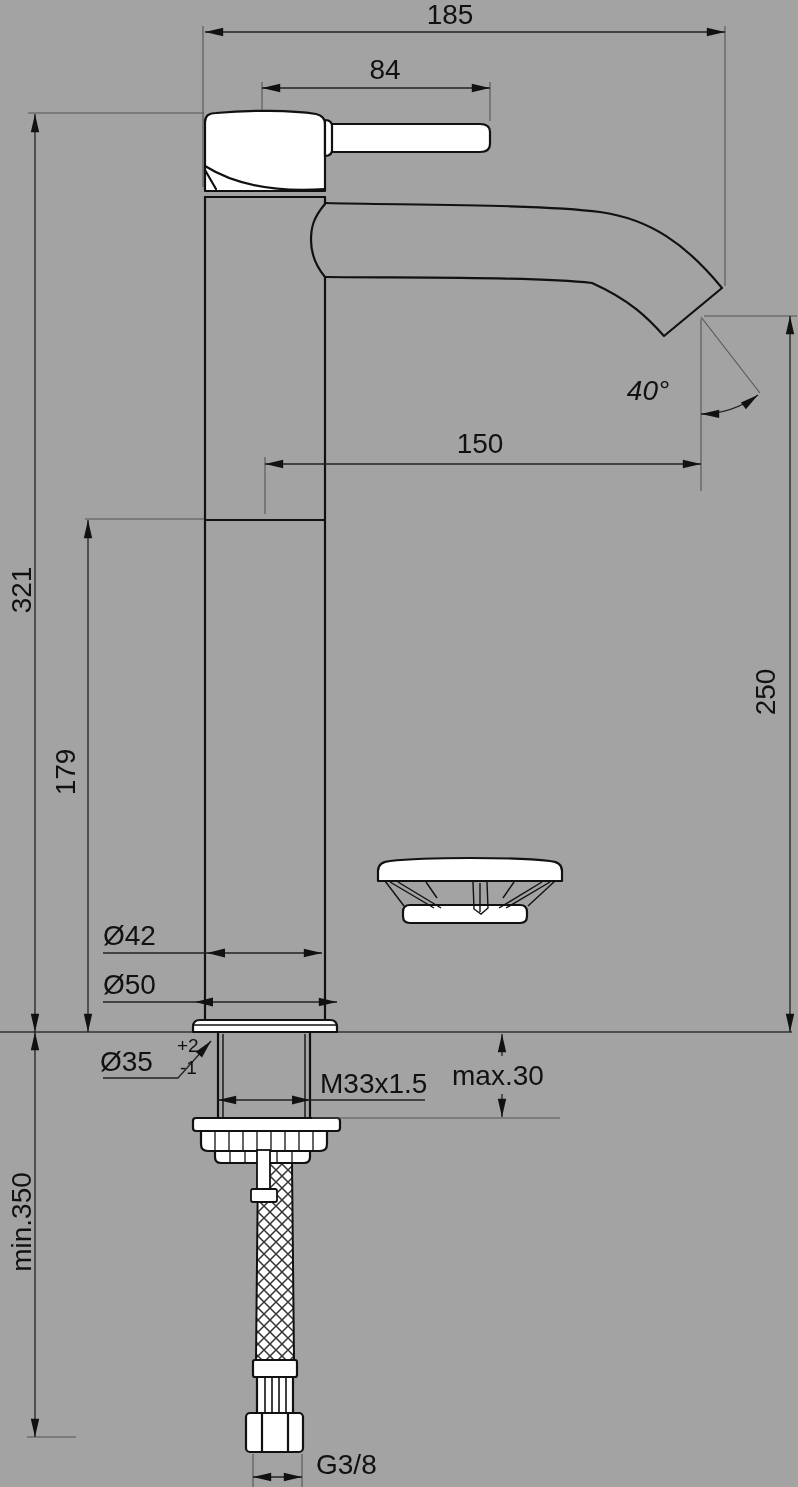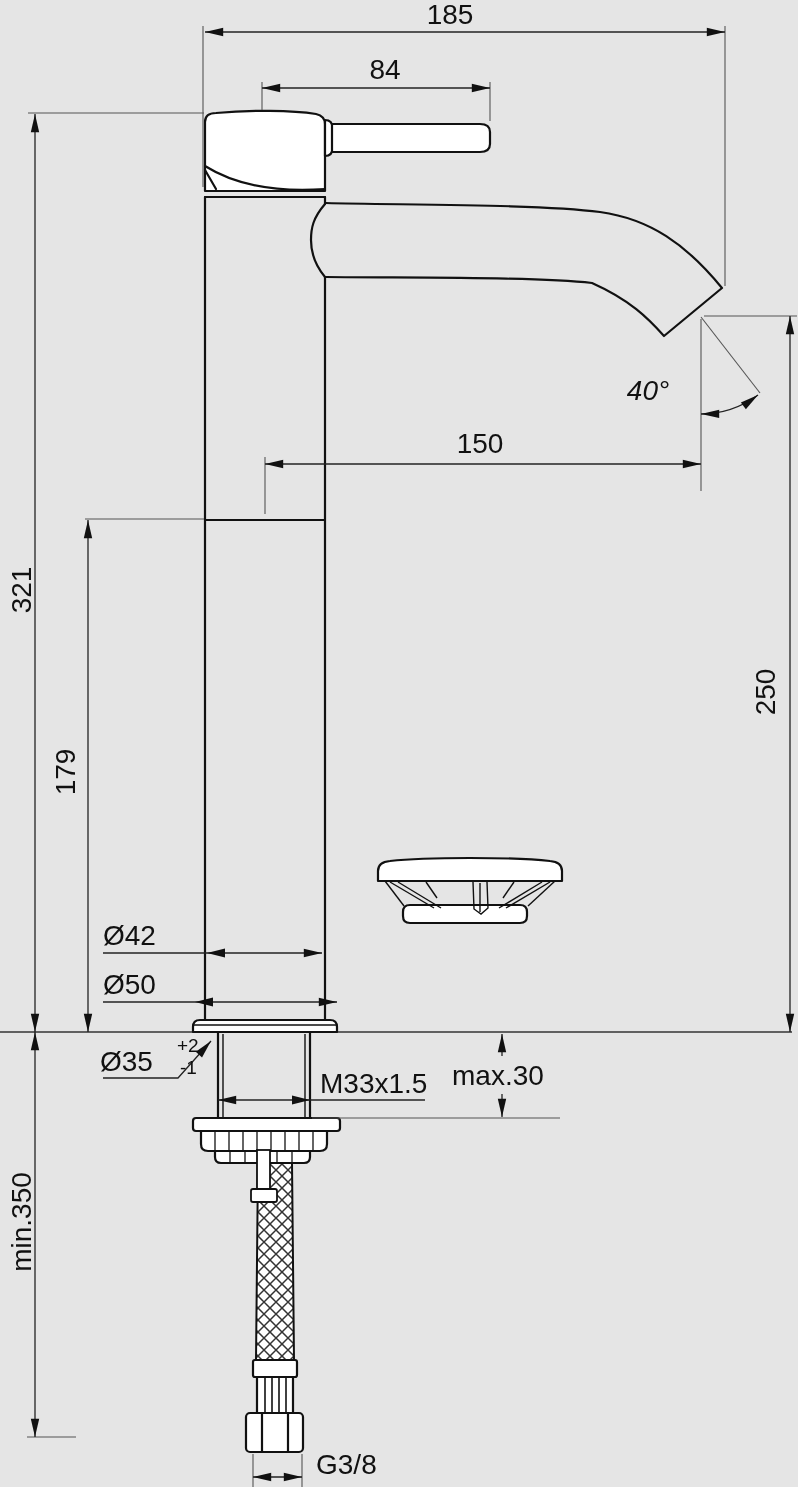--- a/index.html
+++ b/index.html
@@ -1,16 +1,16 @@
 <!DOCTYPE html>
 <html><head>
 <meta charset="utf-8">
 <style>
   html,body{margin:0;padding:0;background:#fff;}
-  .canvas{position:relative;width:798px;height:1487px;background:#e5e5e5;overflow:hidden;}
+  .canvas{position:relative;width:798px;height:1487px;background:#a3a3a3;overflow:hidden;}
   svg{display:block;}
   text{font-family:"Liberation Sans", sans-serif;font-size:28px;fill:#111;}
   .dim-line{stroke:#222;stroke-width:1.3;fill:none;}
   .ext-line{stroke:#555;stroke-width:1.1;fill:none;}
   .obj{stroke:#111;stroke-width:2.2;fill:none;stroke-linecap:round;stroke-linejoin:round;}
   .obj-fill{stroke:#111;stroke-width:2.2;fill:#fff;stroke-linejoin:round;}
   .thin-obj{stroke:#111;stroke-width:1.4;fill:none;}
   .rot{font-size:28px;}
   .tol{font-size:19px;}
   .ang{font-style:italic;}

